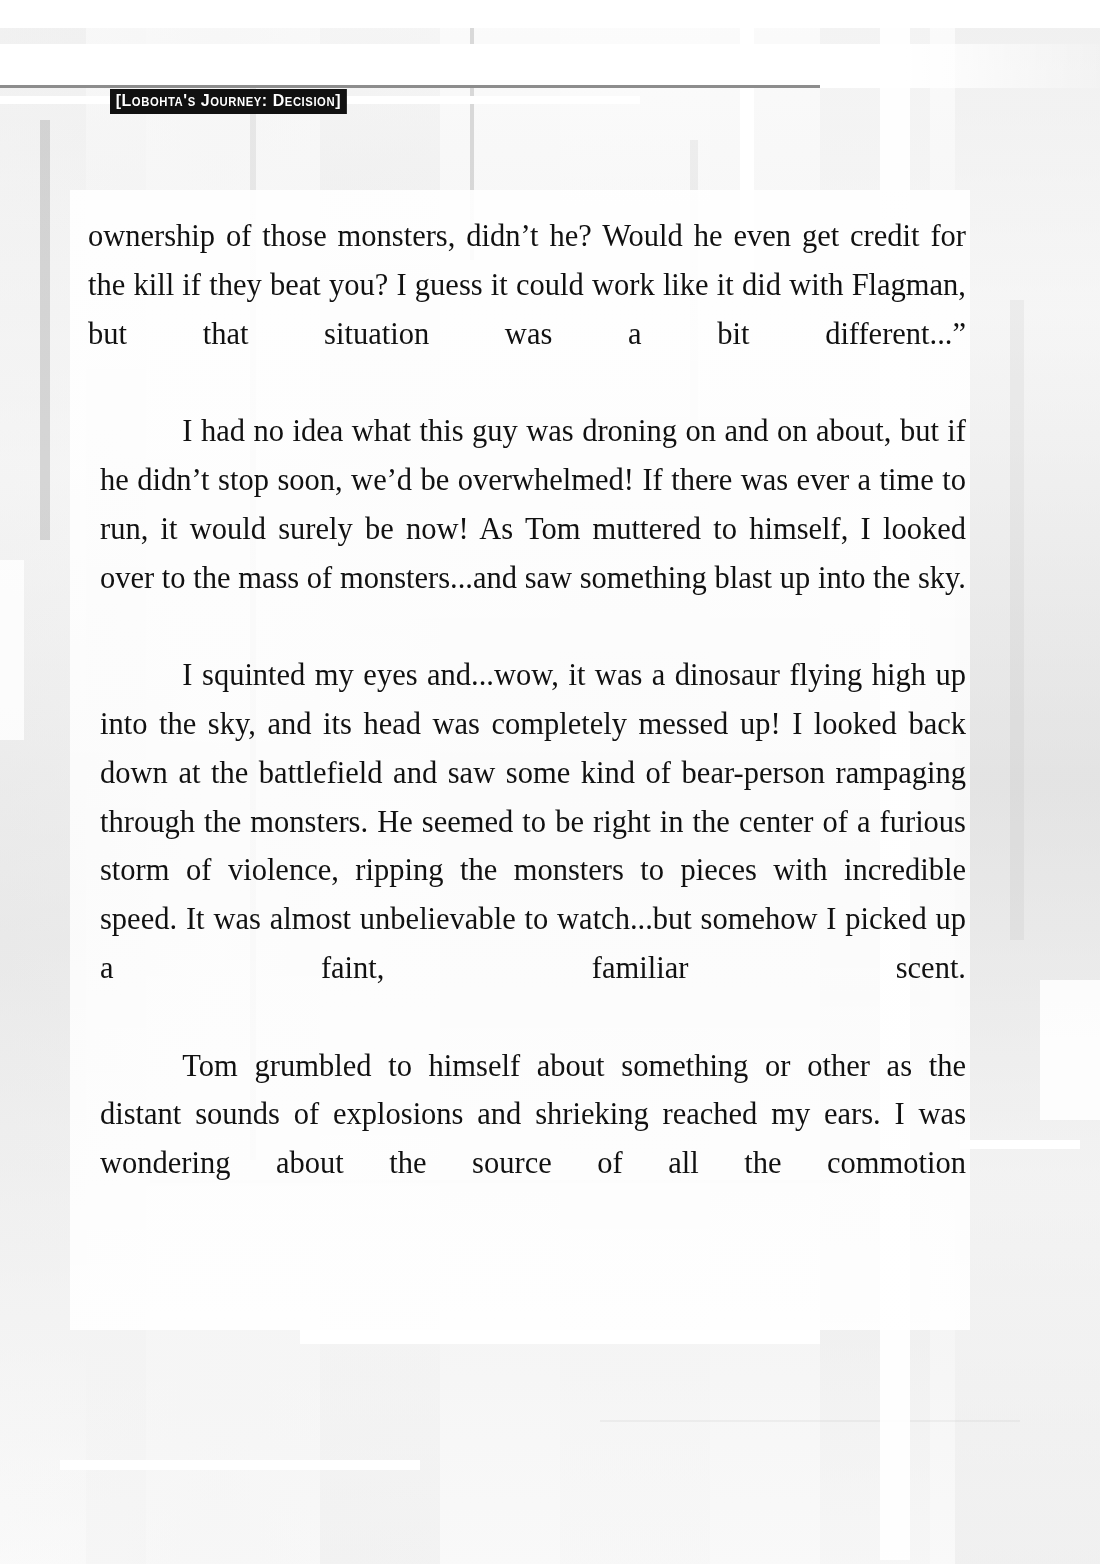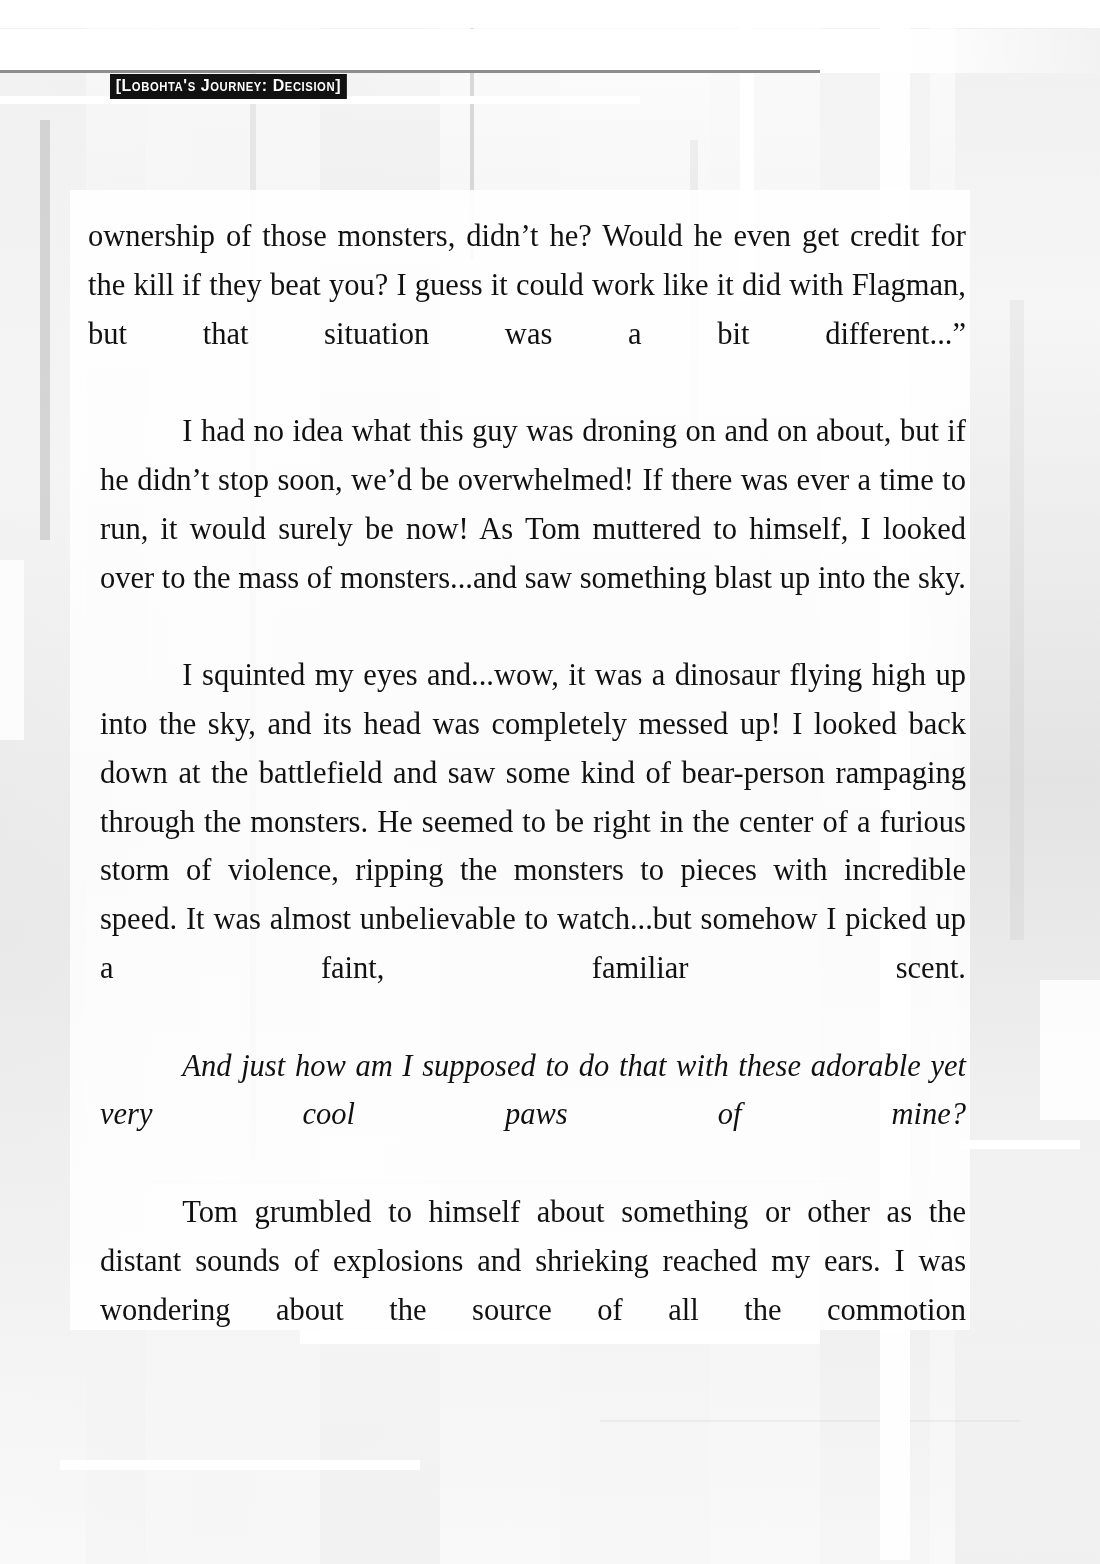--- a/index.html
+++ b/index.html
@@ -39,21 +39,21 @@
   }
   .dark-streak {
     position: absolute;
     background: rgba(120,120,120,0.25);
   }
 
   
   .header-bar {
     position: absolute;
     left: 0;
-    top: 29px;
+    top: 44px;
     width: 904px;
     height: 44px;
   }
   .header-bar .hb-white {
     position: absolute;
     left: 0;
     top: 0;
     width: 1100px;
     height: 44px;
     background: linear-gradient(90deg, #ffffff 0%, #ffffff 82%, rgba(255,255,255,0.1) 100%);
@@ -152,17 +152,16 @@
   <div class="header-bar">
     <div class="hb-white"></div>
     <div class="hb-line"></div>
     <div class="chapter-tag">[Lobohta's Journey: Decision]</div>
   </div>
 
   <div class="text-block">
     <p>ownership of those monsters, didn’t he? Would he even get credit for the kill if they beat you? I guess it could work like it did with Flagman, but that situation was a bit different...”</p>
     <p class="ind">I had no idea what this guy was droning on and on about, but if he didn’t stop soon, we’d be overwhelmed! If there was ever a time to run, it would surely be now! As Tom muttered to himself, I looked over to the mass of monsters...and saw something blast up into the sky.</p>
     <p class="ind">I squinted my eyes and...wow, it was a dinosaur flying high up into the sky, and its head was completely messed up! I looked back down at the battlefield and saw some kind of bear-person rampaging through the monsters. He seemed to be right in the center of a furious storm of violence, ripping the monsters to pieces with incredible speed. It was almost unbelievable to watch...but somehow I picked up a faint, familiar scent.</p>
-    <p class="ind italic">And just how am I supposed to do that with these adorable yet very cool paws of mine?</p>
     <p class="ind">Tom grumbled to himself about something or other as the distant sounds of explosions and shrieking reached my ears. I was wondering about the source of all the commotion</p>
   </div>
 
 </div>
 
 </body></html>

